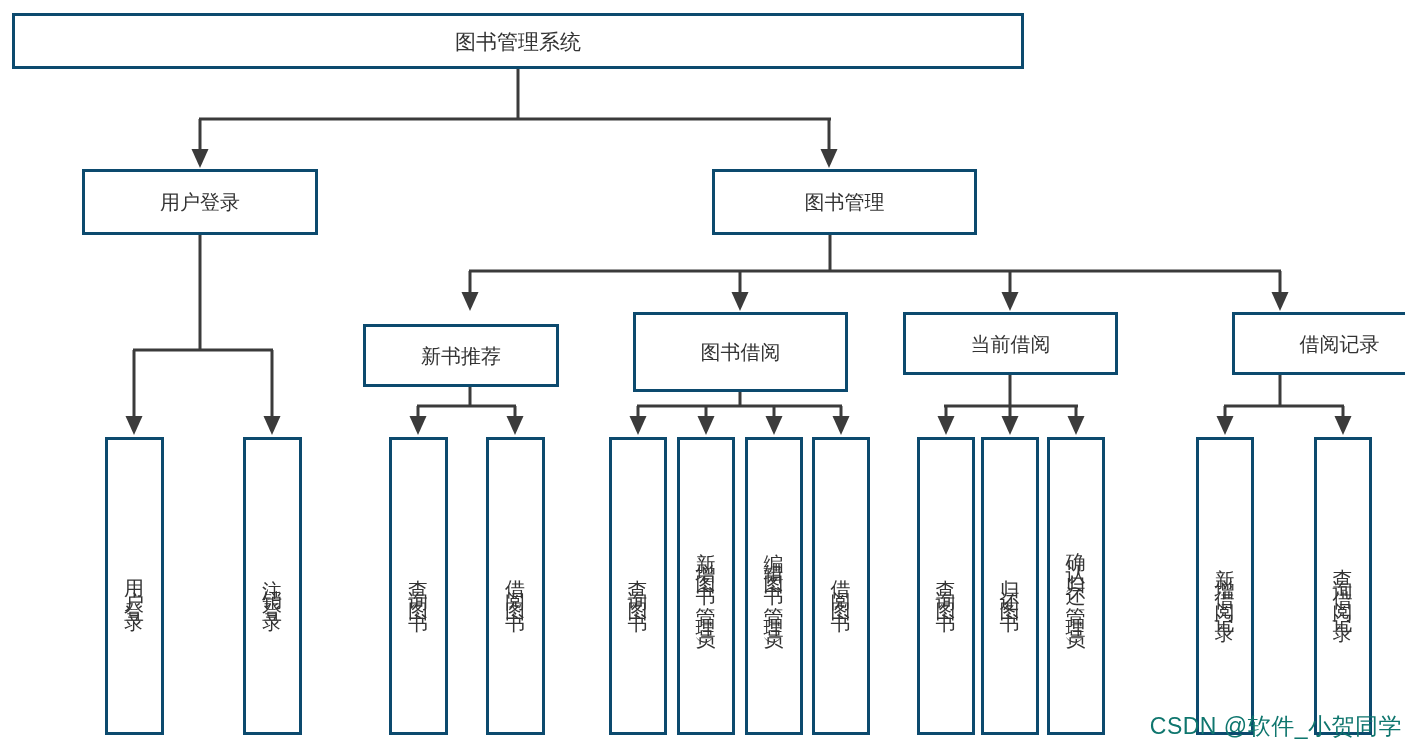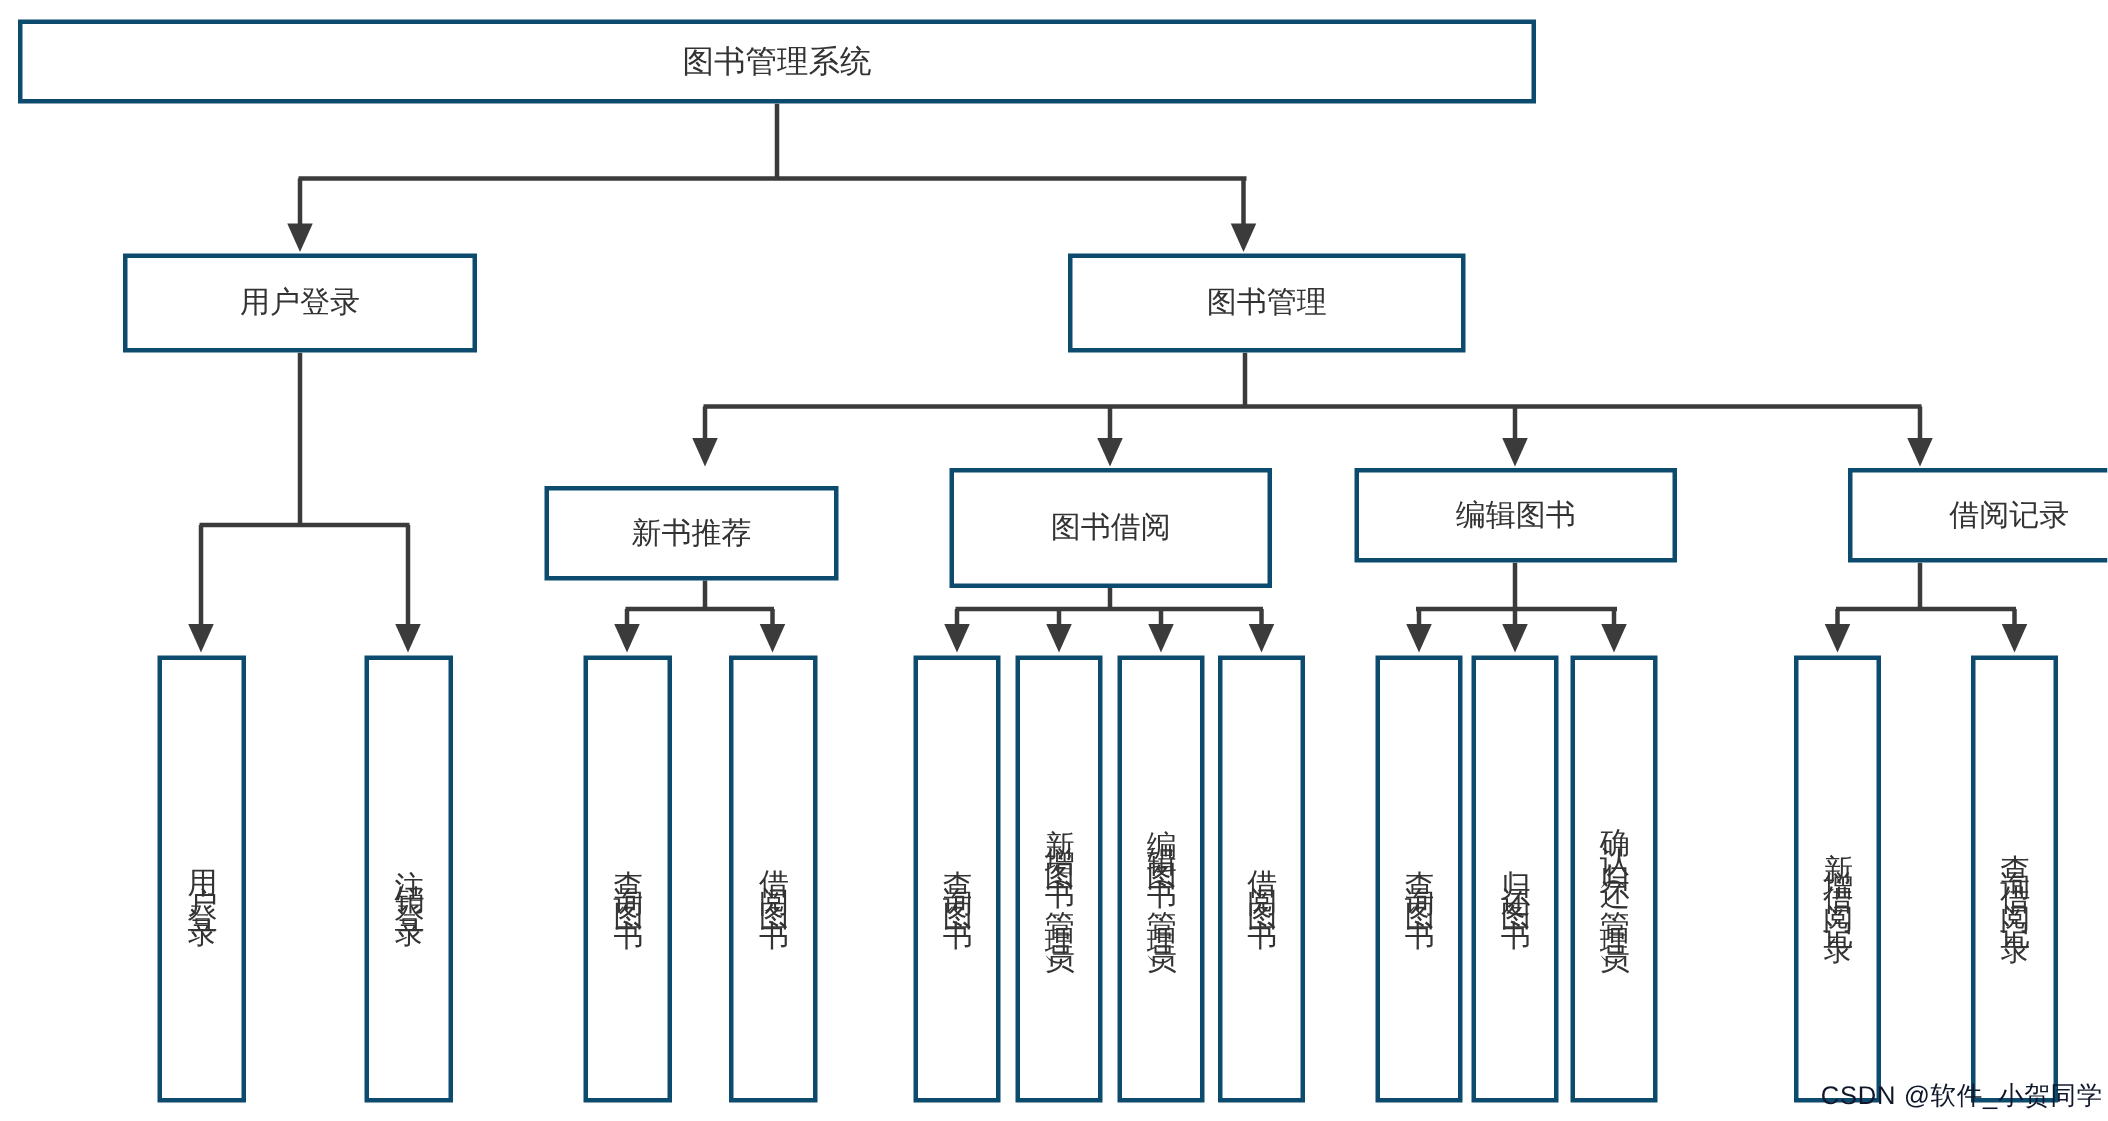--- a/index.html
+++ b/index.html
@@ -14,21 +14,21 @@
     display:flex;align-items:center;justify-content:center;
     font-size:20px;line-height:1;white-space:nowrap;
   }
   .box.root{font-size:21px;}
   .box.v{
     writing-mode:vertical-rl;text-orientation:mixed;
     letter-spacing:11px;font-size:20px;white-space:normal;
   }
   .watermark{
     position:absolute;right:3px;bottom:5px;z-index:5;
-    font-size:17px;letter-spacing:.5px;color:#0f172a;
+    font-size:23px;letter-spacing:.5px;color:#0f766e;
   }
 </style>
 </head>
 <body>
 
 <div class="stage">
 
   <svg class="lines" width="1405" height="747" viewBox="0 0 1405 747">
     <g stroke="#3b3b3b" stroke-width="3" fill="none">
 
@@ -93,21 +93,21 @@
     </g>
   </svg>
 
   <div class="box root" style="left:12px;top:13px;width:1012px;height:56px">图书管理系统</div>
 
   <div class="box" style="left:82px;top:169px;width:236px;height:66px">用户登录</div>
   <div class="box" style="left:712px;top:169px;width:265px;height:66px">图书管理</div>
 
   <div class="box" style="left:363px;top:324px;width:196px;height:63px">新书推荐</div>
   <div class="box" style="left:633px;top:312px;width:215px;height:80px">图书借阅</div>
-  <div class="box" style="left:903px;top:312px;width:215px;height:63px">编辑图书</div>
+  <div class="box" style="left:903px;top:312px;width:215px;height:63px">当前借阅</div>
   <div class="box" style="left:1232px;top:312px;width:215px;height:63px">借阅记录</div>
 
   <div class="box v" style="left:105px;top:437px;width:59px;height:298px">用户登录</div>
   <div class="box v" style="left:243px;top:437px;width:59px;height:298px">注销登录</div>
 
   <div class="box v" style="left:389px;top:437px;width:59px;height:298px">查询图书</div>
   <div class="box v" style="left:486px;top:437px;width:59px;height:298px">借阅图书</div>
 
   <div class="box v" style="left:609px;top:437px;width:58px;height:298px">查询图书</div>
   <div class="box v" style="left:677px;top:437px;width:58px;height:298px">新增图书（管理员）</div>

